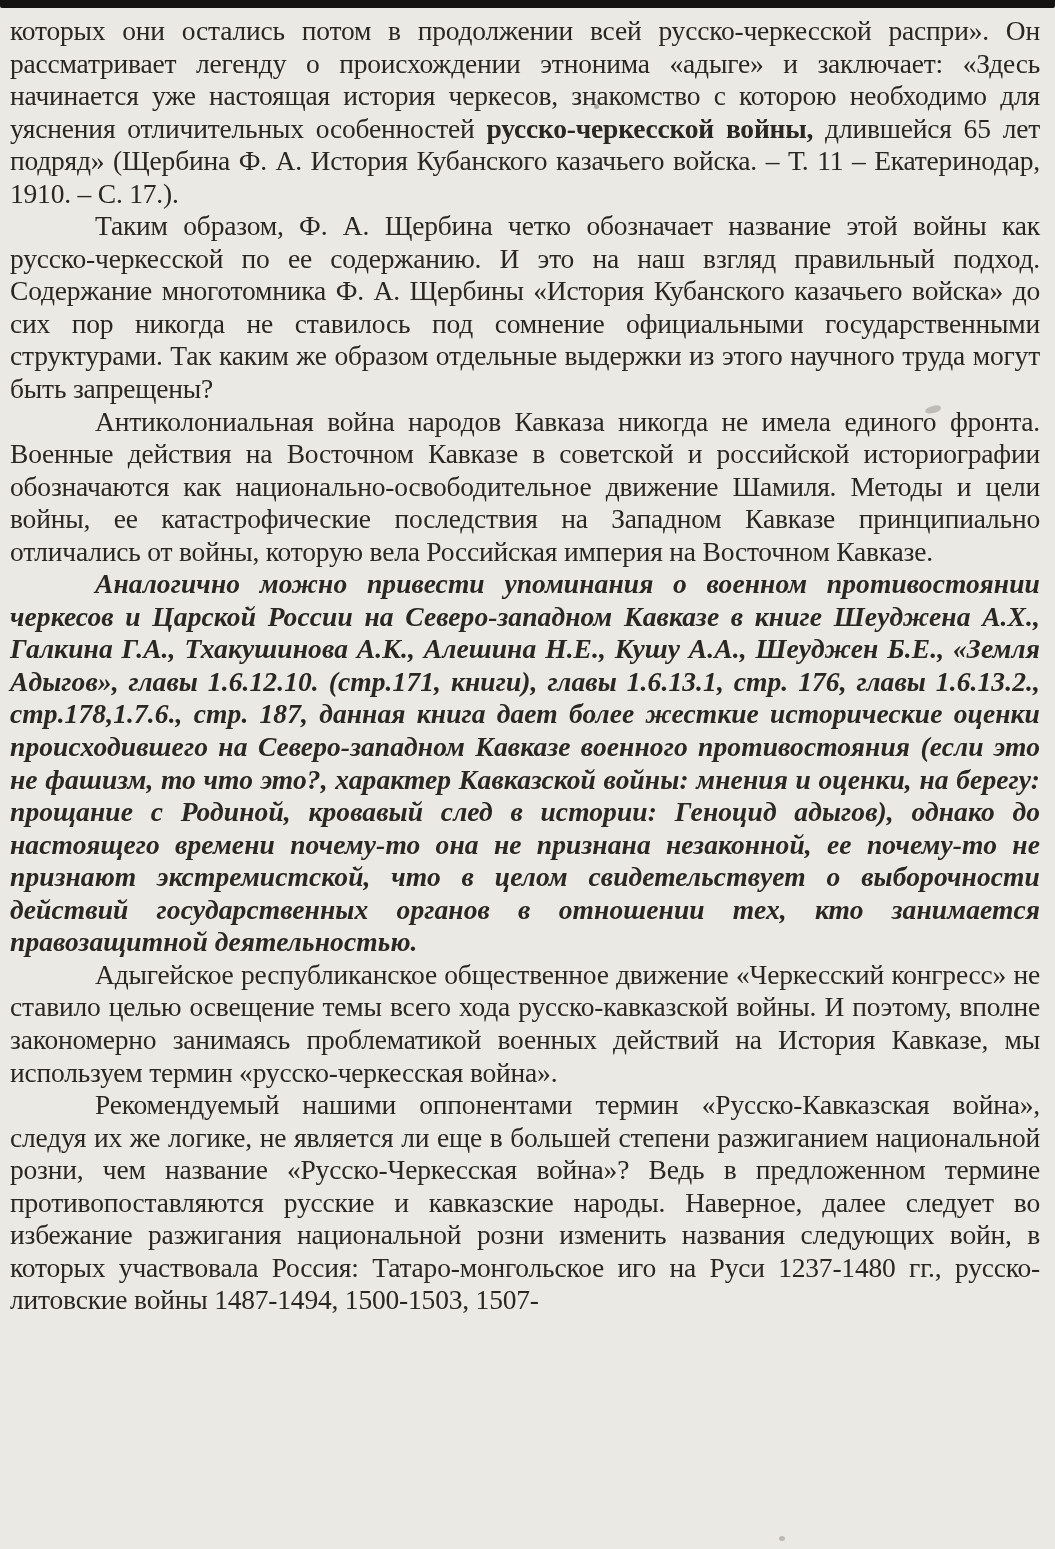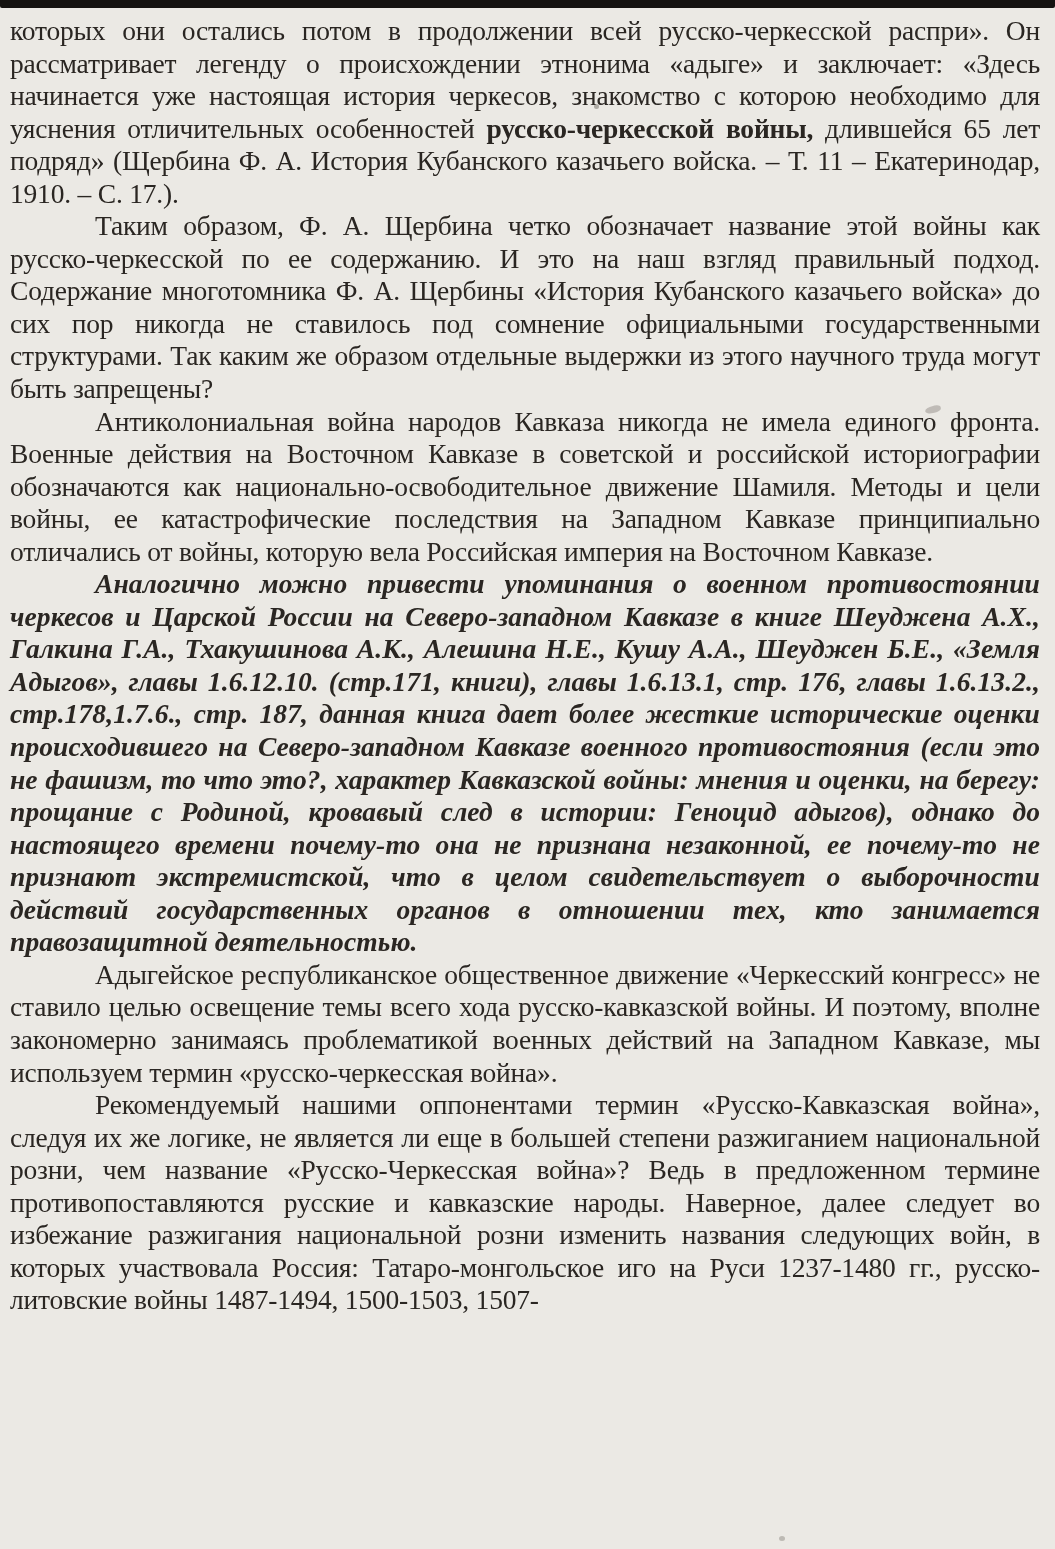--- a/index.html
+++ b/index.html
@@ -68,21 +68,21 @@
 
     <p class="para"><span>которых они остались потом в продолжении всей русско-черкесской распри». Он рассматривает легенду о происхождении этнонима «адыге» и заключает: «Здесь начинается уже настоящая история черкесов, знакомство с которою необходимо для уяснения отличительных особенностей </span><b class="bold-term">русско-черкесской войны,</b><span> длившейся 65 лет подряд» (Щербина Ф. А. История Кубанского казачьего войска. – Т. 11 – Екатеринодар, 1910. – С. 17.).</span></p>
 
     <p class="para indent">Таким образом, Ф. А.  Щербина четко обозначает название этой войны как русско-черкесской по ее содержанию. И это на наш взгляд правильный подход. Содержание многотомника Ф. А. Щербины «История Кубанского казачьего войска» до сих пор никогда не ставилось под сомнение официальными государственными структурами. Так каким же образом отдельные выдержки из этого научного труда могут быть запрещены?</p>
 
     <p class="para indent">Антиколониальная война народов Кавказа никогда не имела единого фронта. Военные действия на Восточном Кавказе в советской и российской историографии обозначаются как национально-освободительное движение Шамиля. Методы и цели войны, ее катастрофические последствия на Западном Кавказе принципиально отличались от войны, которую вела Российская империя на Восточном Кавказе.</p>
 
 
     <p class="para indent emphasis">Аналогично можно привести упоминания о военном противостоянии черкесов и Царской России на Северо-западном Кавказе в книге Шеуджена А.Х., Галкина Г.А., Тхакушинова А.К., Алешина Н.Е., Кушу А.А., Шеуджен Б.Е., «Земля Адыгов», главы 1.6.12.10. (стр.171, книги), главы 1.6.13.1, стр. 176, главы 1.6.13.2., стр.178,1.7.6., стр. 187, данная книга дает более жесткие исторические оценки происходившего на Северо-западном Кавказе военного противостояния (если это не фашизм, то что это?, характер Кавказской войны: мнения и оценки, на берегу: прощание с Родиной, кровавый след в истории: Геноцид адыгов), однако до настоящего времени почему-то она не признана незаконной, ее почему-то не признают экстремистской, что в целом свидетельствует о выборочности действий государственных органов в отношении тех, кто занимается правозащитной деятельностью.</p>
 
-    <p class="para indent">Адыгейское республиканское общественное движение «Черкесский конгресс» не ставило целью освещение темы всего хода русско-кавказской войны. И поэтому, вполне закономерно занимаясь проблематикой военных действий на Западном Кавказе, мы используем термин «русско-черкесская война».</p>
+    <p class="para indent">Адыгейское республиканское общественное движение «Черкесский конгресс» не ставило целью освещение темы всего хода русско-кавказской войны. И поэтому, вполне закономерно занимаясь проблематикой военных действий на История Кавказе, мы используем термин «русско-черкесская война».</p>
 
     <p class="para indent">Рекомендуемый нашими оппонентами термин «Русско-Кавказская война», следуя их же логике, не является ли еще в большей степени разжиганием национальной розни, чем название  «Русско-Черкесская война»?   Ведь в предложенном термине противопоставляются русские и кавказские народы. Наверное, далее следует во избежание разжигания национальной розни изменить названия следующих войн, в которых участвовала Россия: Татаро-монгольское иго на Руси 1237-1480 гг., русско-литовские войны 1487-1494, 1500-1503, 1507-</p>
 
   </div>
 
   <div class="speck speck-1"></div>
   <div class="speck speck-2"></div>
   <div class="speck speck-3"></div>
 
 </div>

